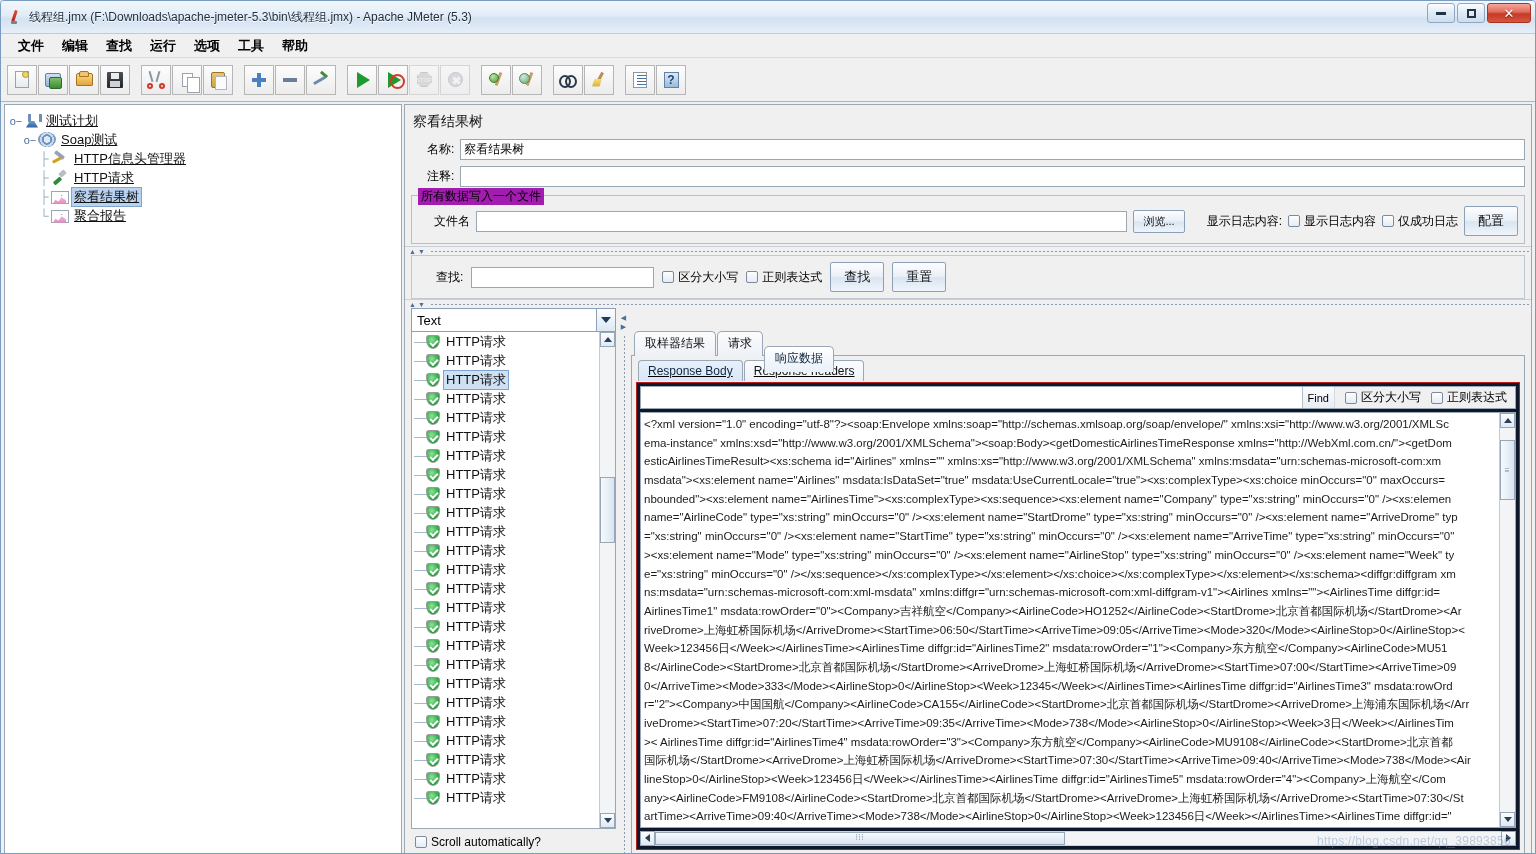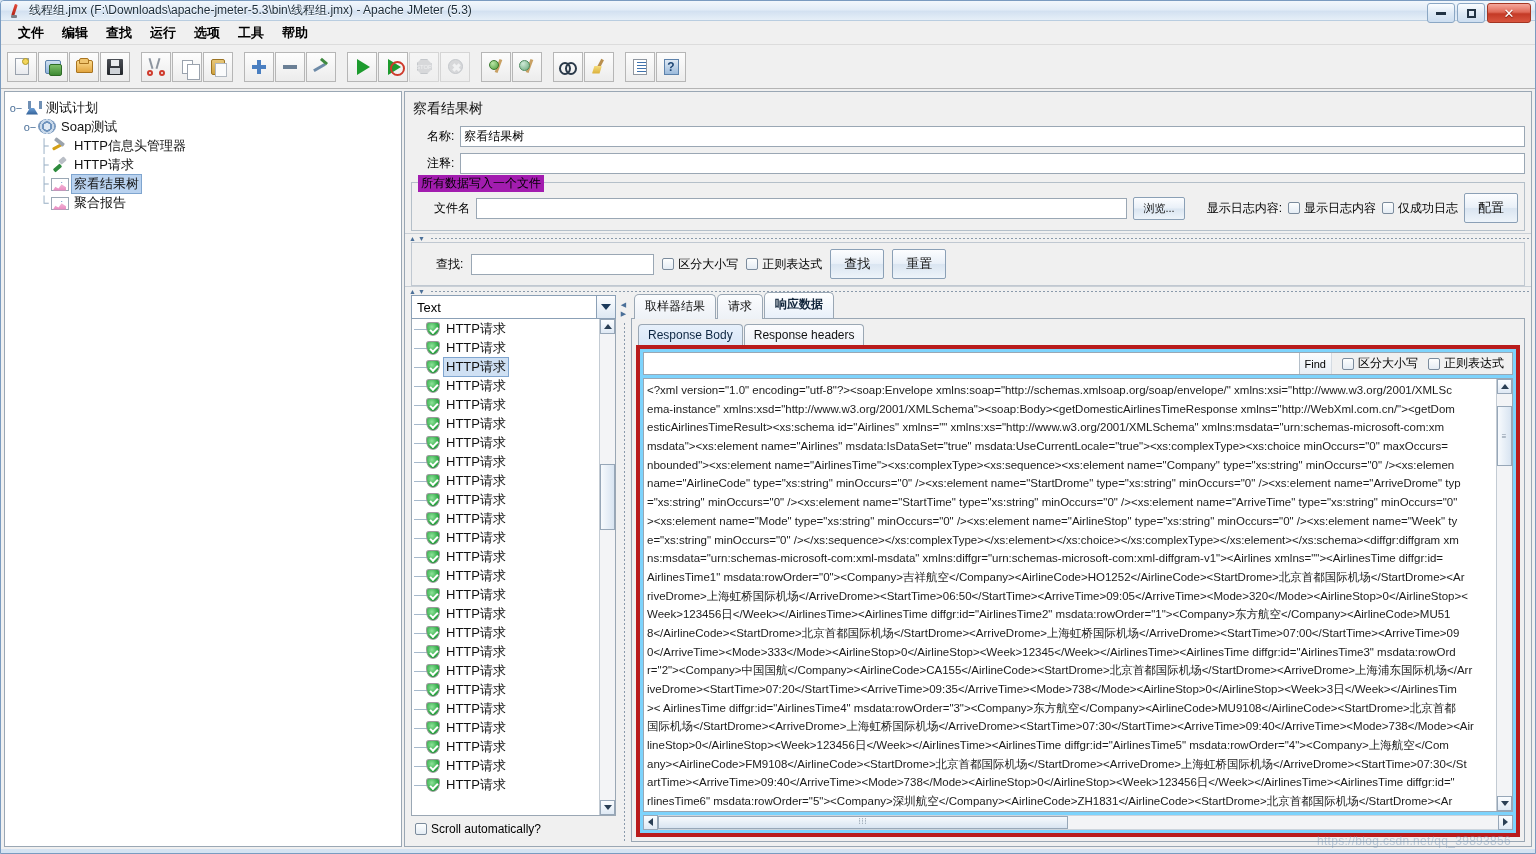--- a/index.html
+++ b/index.html
@@ -14,21 +14,21 @@
   .win {
     position: relative;
     width: 1536px; height: 854px;
     background: linear-gradient(180deg,#e9f1f9 0%, #d5e3f2 100%);
     border: 1px solid #7a9bc0;
     border-radius: 4px 4px 0 0;
     overflow: hidden;
   }
   
   .titlebar {
-    height: 20px;
+    height: 33px;
     background: linear-gradient(180deg,#f2f7fc 0%, #e2ecf7 45%, #d3e1f1 55%, #e6eff8 100%);
     display: flex; align-items: center;
     padding-left: 6px;
     border-bottom: 1px solid #b9cde0;
     position: relative;
   }
   .tb-icon {
     width: 16px; height: 16px; margin-right: 6px;
     position: relative; flex: 0 0 auto;
   }
@@ -126,21 +126,21 @@
   }
   .handle {
     width: 14px; text-align: center; color: #4a6f98;
     font-size: 11px; flex: 0 0 14px;
   }
   .tline {
     width: 14px; flex: 0 0 14px; color: #9bb1c6;
     text-align: center;
   }
   .nicon { width: 18px; height: 16px; flex: 0 0 18px; margin-right: 3px; position: relative; }
-  .nlabel { padding: 0 2px; }
+  .nlabel { padding: 0 2px; text-decoration: underline; }
   .nlabel.sel { background: #b9d2ef; outline: 1px solid #7fa5cf; }
   
   .ic-plan:before{content:"";position:absolute;left:5px;top:1px;width:8px;height:8px;border-left:3px solid #6f8fb4;border-right:3px solid #6f8fb4;transform:rotate(0);}
   .ic-plan:after{content:"";position:absolute;left:3px;top:8px;width:12px;height:7px;background:linear-gradient(180deg,#6c9fd6,#2f5d94);clip-path:polygon(35% 0,65% 0,100% 100%,0 100%);}
   .ic-gear{background:radial-gradient(circle at 50% 50%,#dfe9f4 0 28%,#6e93bd 29% 44%,#c9d9ea 45% 60%,#7d9cc0 61% 100%);border-radius:50%;width:15px;height:15px;margin-left:1px;}
   .ic-tool:before{content:"";position:absolute;left:1px;top:7px;width:12px;height:3px;background:#d4a017;transform:rotate(-28deg);border-radius:1px;}
   .ic-tool:after{content:"";position:absolute;left:3px;top:2px;width:11px;height:4px;background:#9aa3ad;transform:rotate(38deg);border-radius:1px;}
   .ic-pipette:before{content:"";position:absolute;left:2px;top:9px;width:9px;height:4px;background:#2e8b3d;transform:rotate(-42deg);border-radius:1px;}
   .ic-pipette:after{content:"";position:absolute;left:8px;top:1px;width:7px;height:5px;background:#b9bec6;transform:rotate(-42deg);border-radius:1px;}
   .ic-chart{background:#fff;border:1px solid #9aa7b4;width:15px;height:13px;margin-top:1px;}
@@ -339,73 +339,73 @@
     align-items: center;
     padding-top: 6px;
     gap: 2px;
   }
   .vsplit-dots {
     flex: 1; width: 2px; margin-top: 3px;
     background-image: radial-gradient(#8a9aab 0.8px, transparent 0.9px);
     background-size: 4px 4px;
   }
   
-  .tabcol { flex: 1; display: flex; flex-direction: column; min-width: 0; }
+  .tabcol { flex: 1; display: flex; flex-direction: column; min-width: 0; margin-top: 24px; }
   .tabstrip {
     display: flex; align-items: flex-end;
     height: 23px;
     padding-left: 3px;
     gap: 1px;
   }
   .tab {
     padding: 3px 10px 4px 10px;
     font-size: 12px; color: #111;
     background: linear-gradient(180deg,#fbfcfe,#edf1f6);
     border: 1px solid #9aa7b4;
     border-bottom: none;
     border-radius: 5px 5px 0 0;
     position: relative;
     top: 1px;
   }
   .tab.active {
     background: linear-gradient(180deg,#ffffff,#e8f0fa);
-    font-weight: bold;
+    font-weight: normal;
     color: #10243a;
-    top: 0;
+    top: 17px;
     padding-bottom: 5px;
   }
   .tabbody {
     flex: 1;
     border: 1px solid #9aa7b4;
     background: #f0f0f0;
     display: flex; flex-direction: column;
     min-height: 0;
     padding: 4px;
   }
   .subtabstrip {
-    display: flex; align-items: center;
-    height: 22px; gap: 1px; padding-left: 2px;
+    display: flex; align-items: flex-start;
+    height: 22px; gap: 1px; padding-left: 2px; text-decoration: underline;
   }
   .subtab {
     padding: 3px 9px;
     font-size: 12px;
     border: 1px solid #9aa7b4;
     border-bottom: none;
     border-radius: 4px 4px 0 0;
     background: linear-gradient(180deg,#fbfcfe,#eef2f7);
     color: #111;
   }
   .subtab.active {
     background: linear-gradient(180deg,#e7f0fb,#d9e7f7);
     color: #0e2742;
   }
   .subbody {
     flex: 1;
-    border: 4px solid #b91c1c;
-    background: #7dd3fc;
+    border: 1px solid #b91c1c;
+    background: #0f172a;
     display: flex; flex-direction: column;
     min-height: 0;
     padding: 3px;
   }
   .findbar {
     display: flex; align-items: center;
     border: 1px solid #9aa7b4;
     background: #fff;
     height: 23px;
     margin-bottom: 3px;

